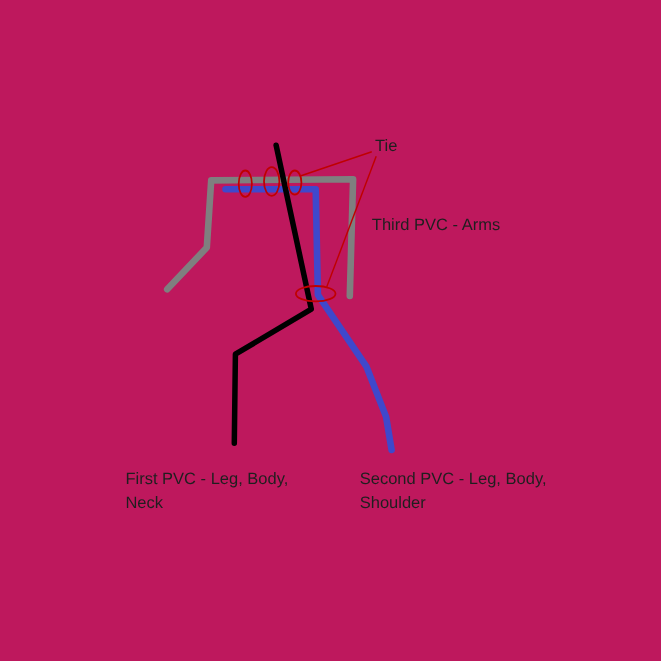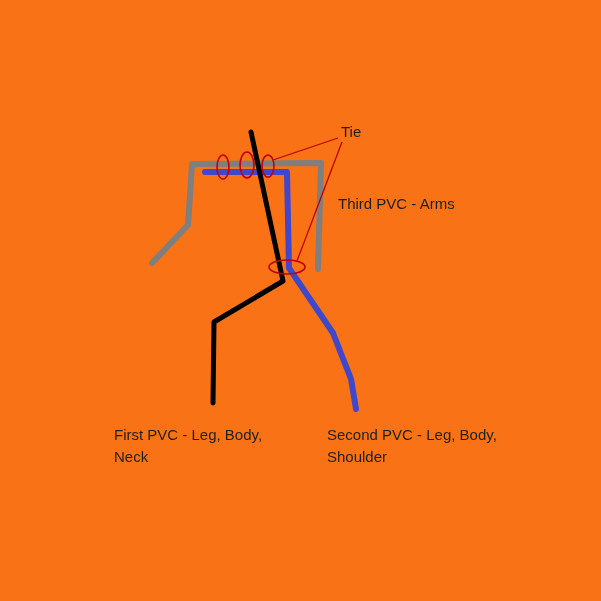--- a/index.html
+++ b/index.html
@@ -4,21 +4,21 @@
 <style>
   html, body {
     margin: 0;
     padding: 0;
     background: #ffffff;
   }
   .canvas {
     position: relative;
     width: 601px;
     height: 601px;
-    background: #f97316;
+    background: #be185d;
     overflow: hidden;
     font-family: "Liberation Sans", sans-serif;
   }
   svg {
     display: block;
   }
   svg text {
     font-family: "Liberation Sans", sans-serif;
     font-size: 15px;
   }

